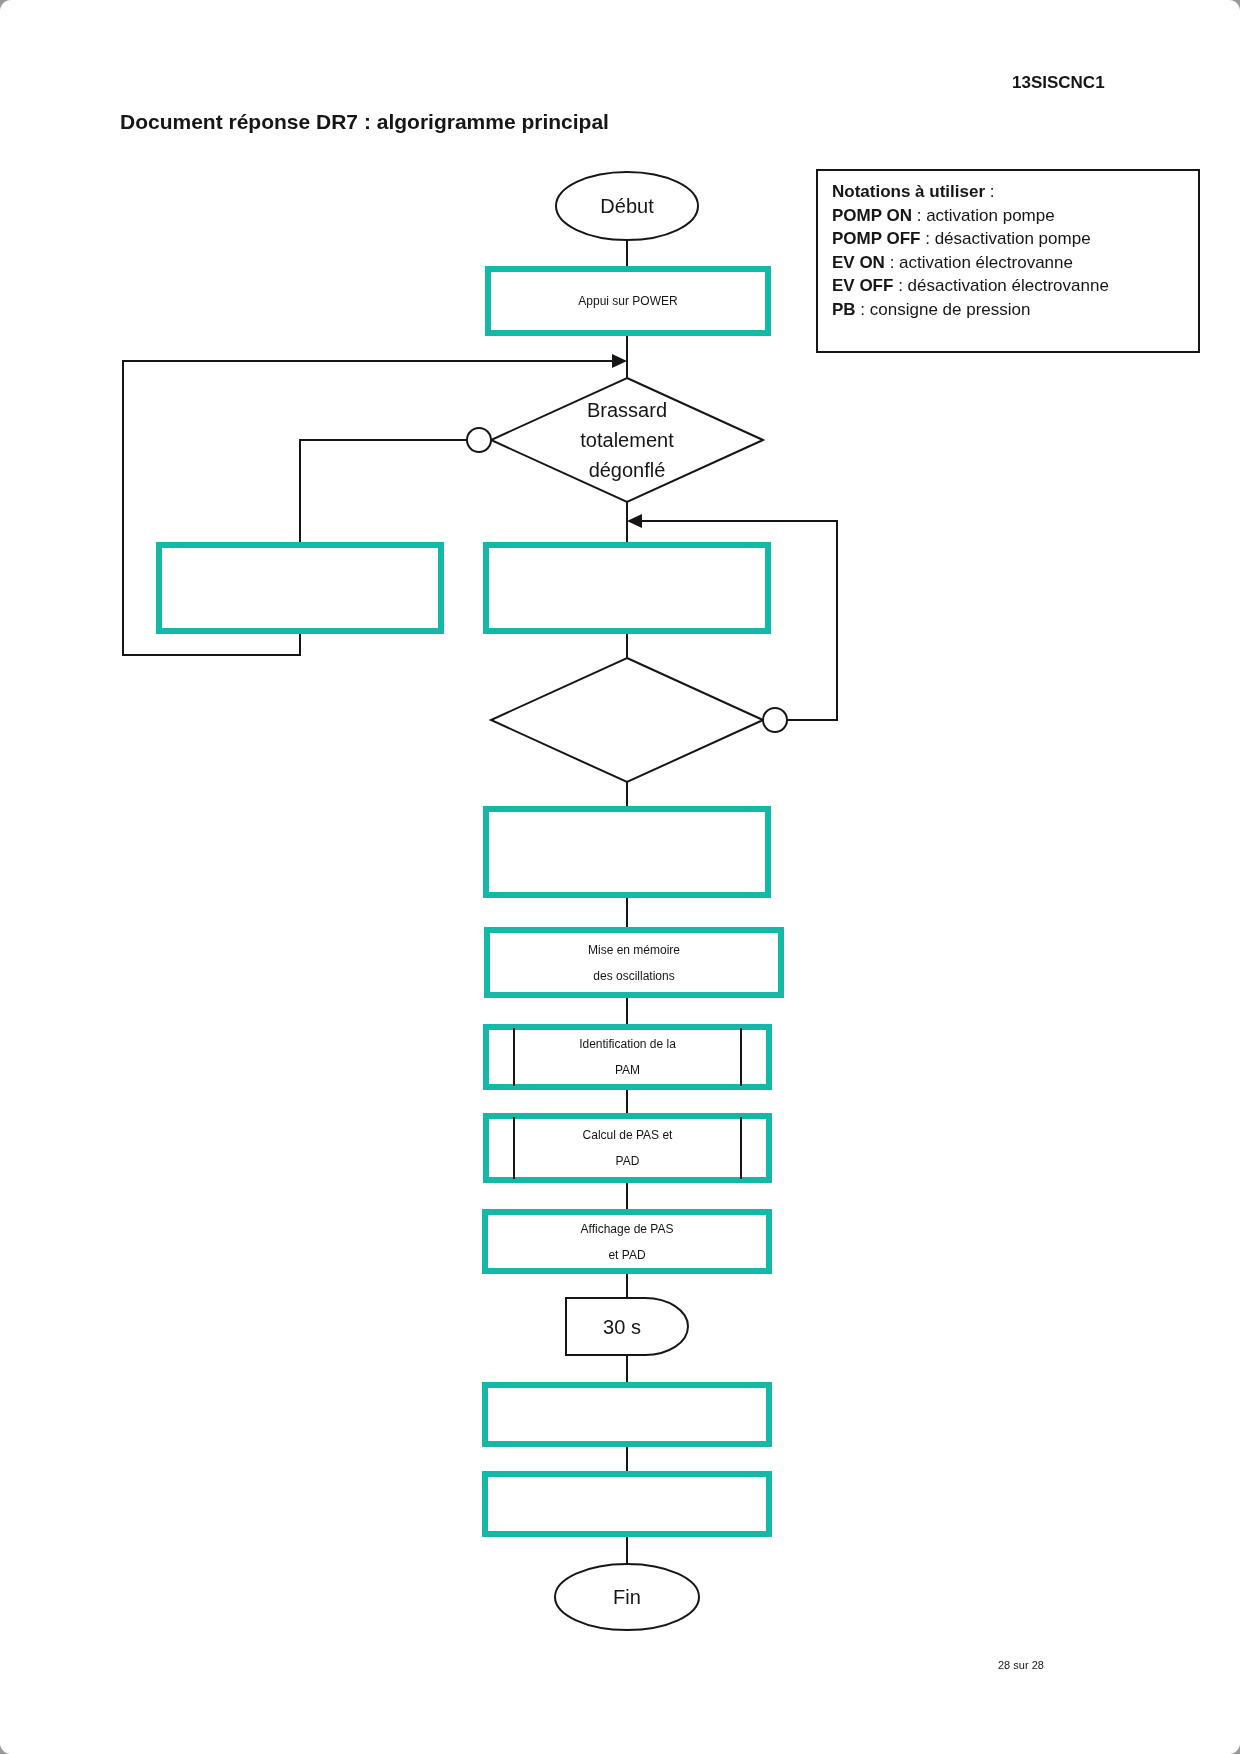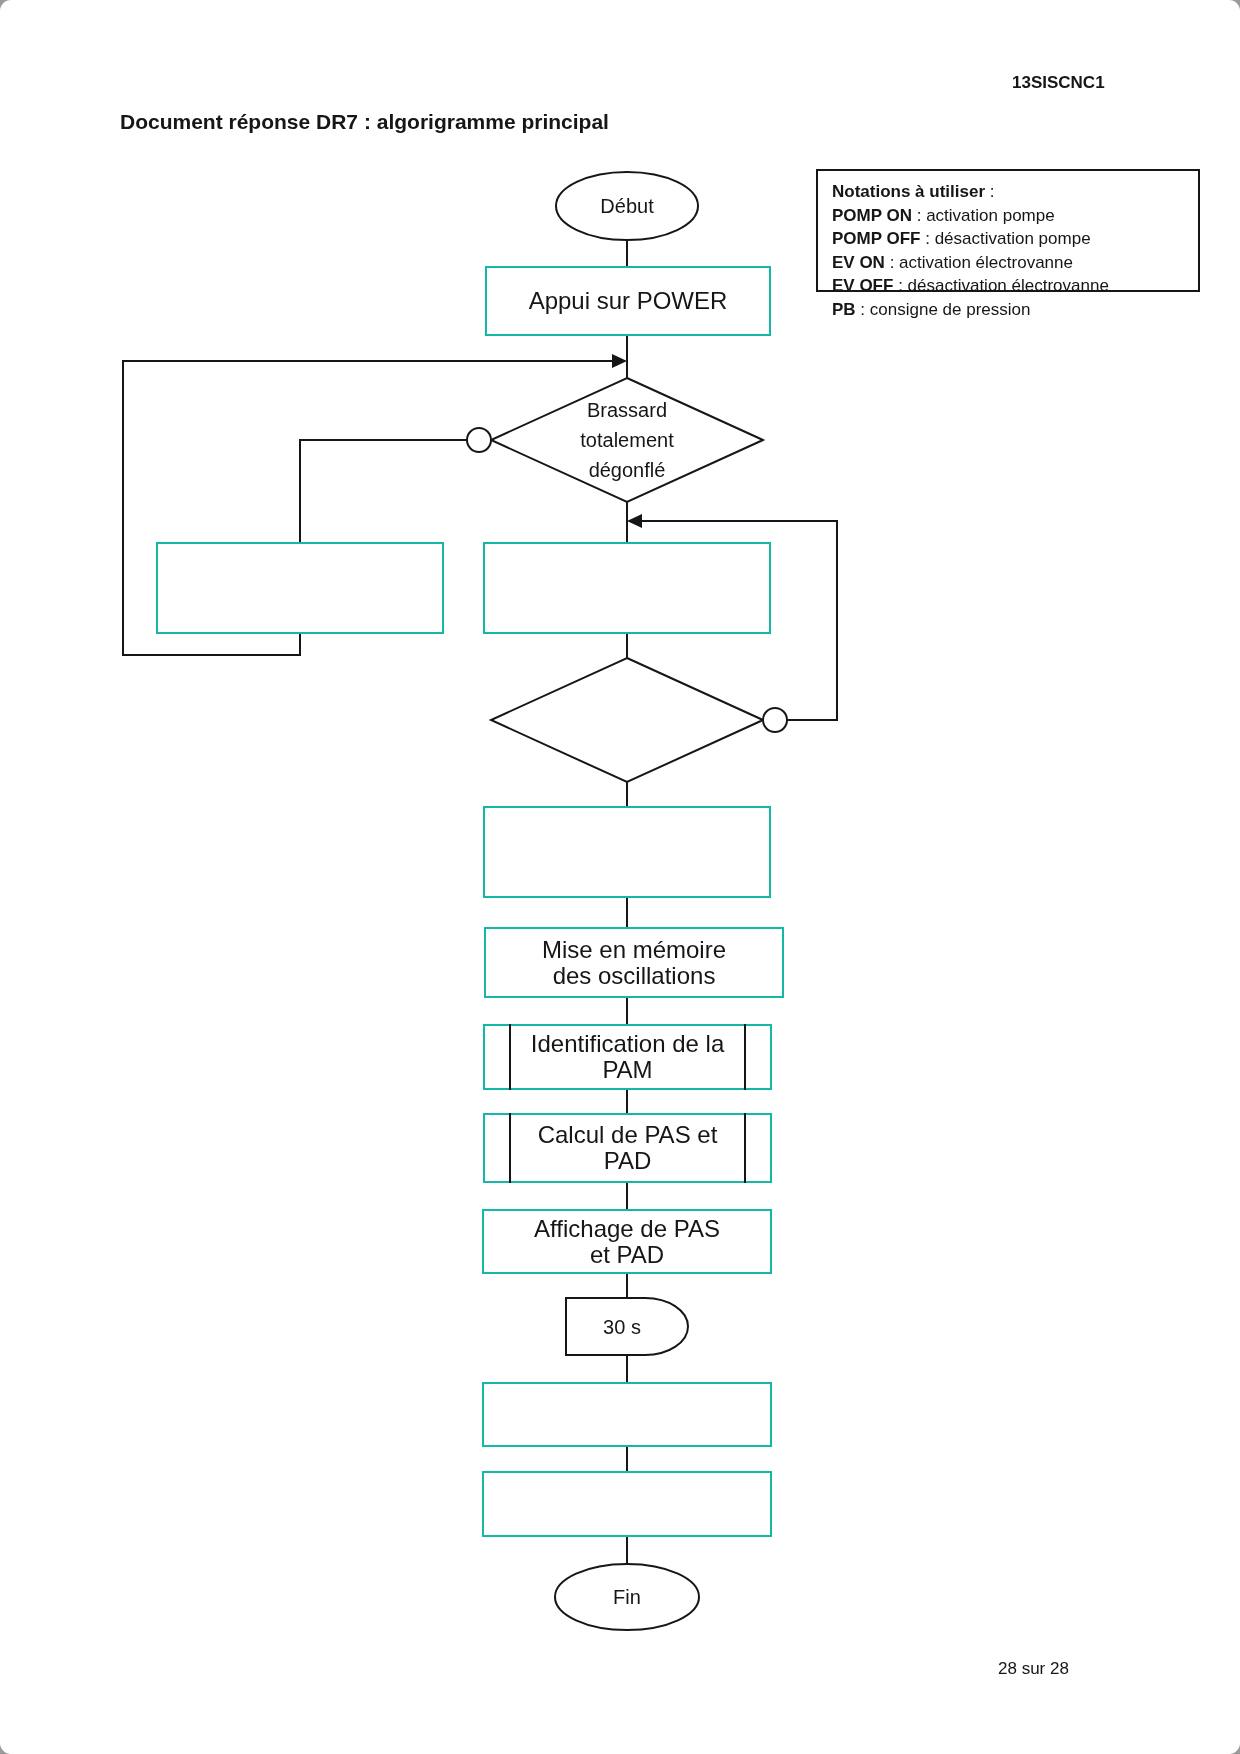--- a/index.html
+++ b/index.html
@@ -16,41 +16,41 @@
   .header-code{
     left:1012px;top:73px;
     font-size:17px;font-weight:bold;white-space:nowrap;
   }
   .doc-title{
     left:120px;top:110px;
     font-size:21px;font-weight:bold;white-space:nowrap;
   }
   .page-number{
     left:998px;top:1659px;
-    font-size:17px;white-space:nowrap;
+    font-size:11px;white-space:nowrap;
   }
   svg.wires{left:0;top:0;}
   .flowbox{
     box-sizing:border-box;
-    border:2px solid #14b8a6;
+    border:6px solid #14b8a6;
     background:#ffffff;
     display:flex;align-items:center;justify-content:center;
     text-align:center;
-    font-size:24px;line-height:26px;
+    font-size:12px;line-height:26px;
   }
   .flowbox .lines span{display:block;}
   .subbar{
     position:absolute;top:-2px;bottom:-2px;width:2px;
     background:#161616;
   }
   .subbar.l{left:24px;}
   .subbar.r{right:24px;}
   .notations{
     box-sizing:border-box;
-    left:816px;top:169px;width:384px;height:123px;
+    left:816px;top:169px;width:384px;height:184px;
     border:2px solid #161616;
     background:#ffffff;
     padding:9px 10px 9px 14px;
     font-size:17px;line-height:23.5px;
   }
   .notations .term{font-weight:bold;}
   .svgtext{
     font-family:"Liberation Sans","DejaVu Sans",sans-serif;
     font-size:20px;fill:#161616;
   }

